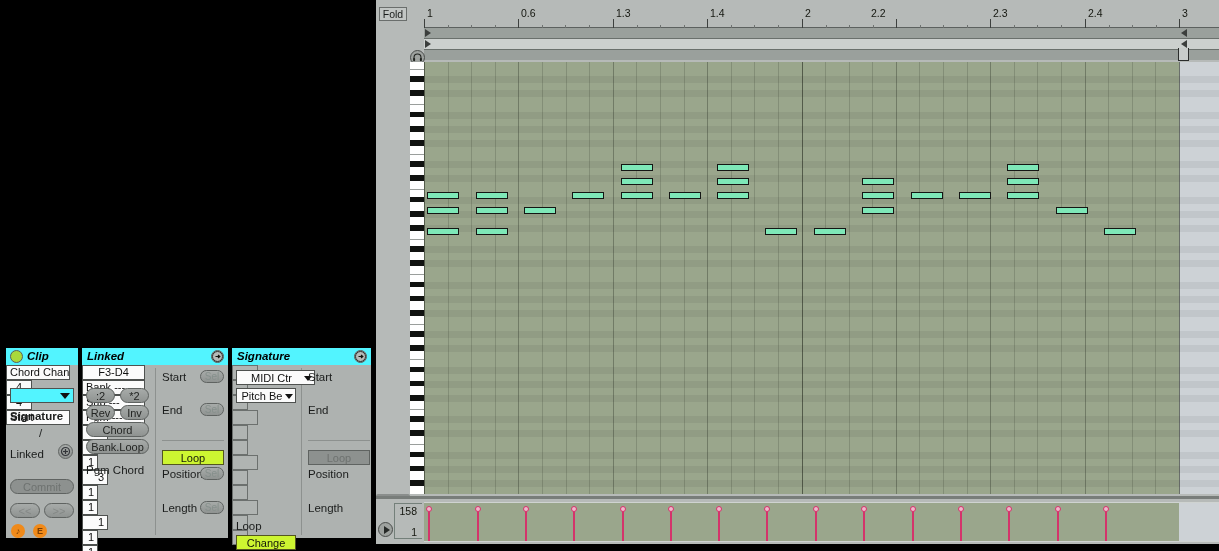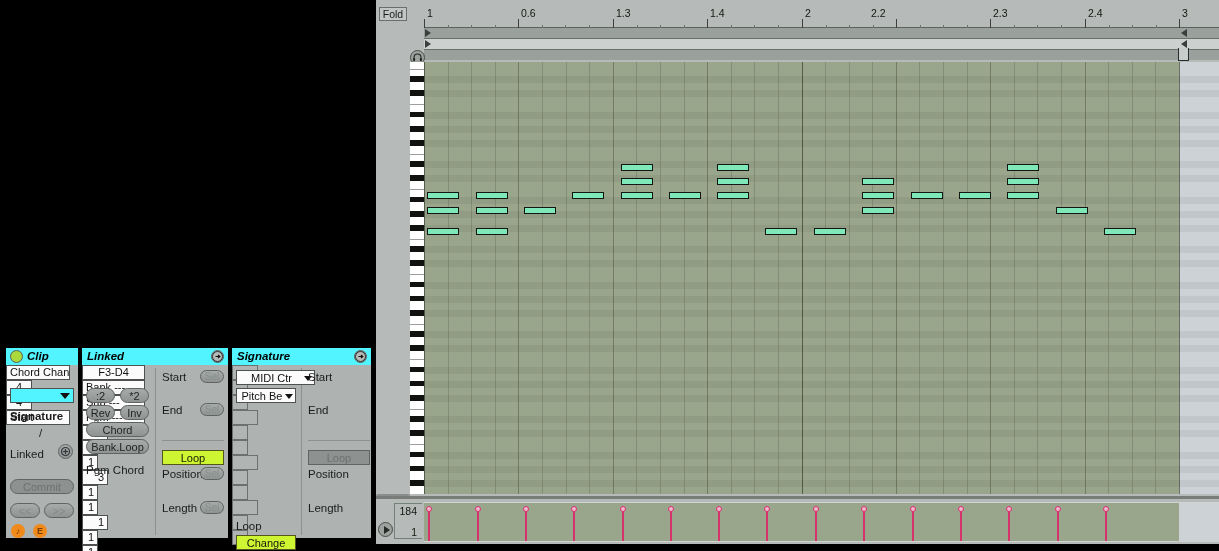--- a/index.html
+++ b/index.html
@@ -544,21 +544,21 @@
         <div class="note" style="left: 583px; width: 32px; top: 130.49px; background: rgb(126, 232, 184);"></div>
         <div class="note" style="left: 632px; width: 32px; top: 144.66px; background: rgb(126, 232, 184);"></div>
         <div class="note" style="left: 680px; width: 32px; top: 165.9px; background: rgb(126, 232, 184);"></div>
       </div>
 
     <div class="hscroll"></div>
     <div class="vel-sep"></div>
 
     <div class="vel-labels">
       <div class="vel-box"></div>
-      <div class="vel-txt" style="top:5px;">184</div>
+      <div class="vel-txt" style="top:5px;">158</div>
       <div class="vel-txt" style="top:26px;">1</div>
       <div class="play-ic">
         <div class="play-tri"></div>
       </div>
     </div>
 
     <div class="vel-lane" id="vellane">
         <div class="vel-past" style="left: 755px; right: 0px;"></div>
         <div class="vstem" style="left: 4px; top: 5px; height: 33px; background: rgb(212, 51, 107);"></div>
         <div class="vhead" style="left: 2px; top: 3px;"></div>

